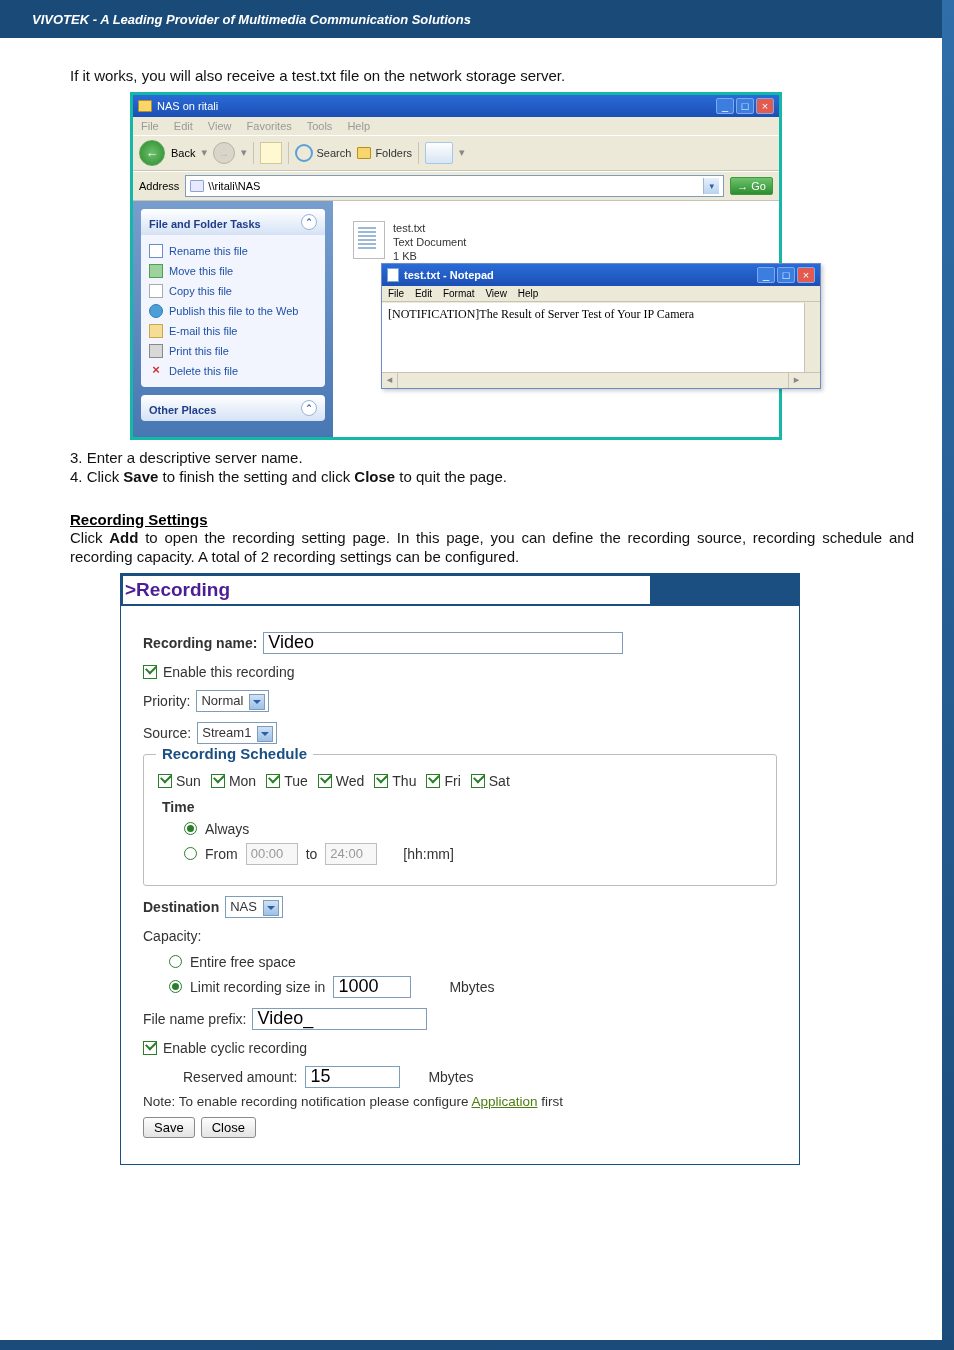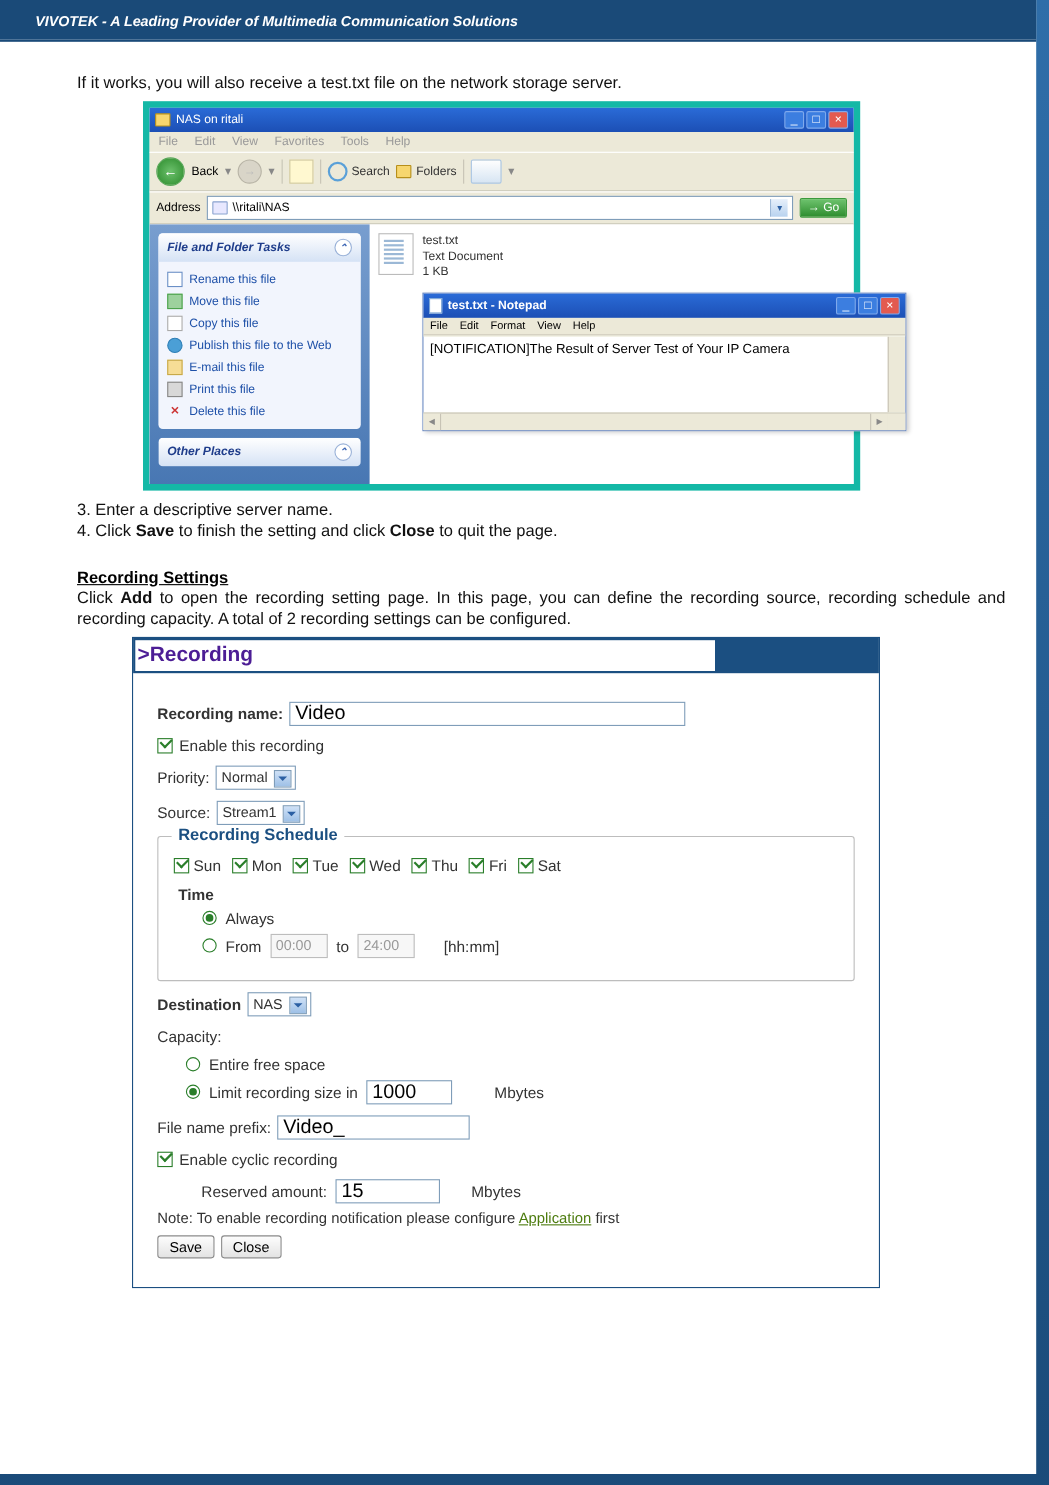--- a/index.html
+++ b/index.html
@@ -4,21 +4,21 @@
 <style>
   * { box-sizing: border-box; margin: 0; padding: 0; }
   body { font-family: Arial, Helvetica, sans-serif; background: #fff; width: 954px; }
   .page-wrap { background: linear-gradient(180deg, #2f6ea9 0%, #1a4a78 100%); padding: 0; min-height: 1350px; }
   .inner { background: #fff; margin: 0 12px 0 0; padding: 0 28px 20px 70px; min-height: 1340px; }
   .doc-header { color: #fff; font-style: italic; font-weight: bold; font-size: 13px; padding: 8px 0 6px 0; margin-left:0px; background: transparent; }
   .doc-header-wrap { background:#1a4a78; margin-left:-70px; margin-right:-28px; padding: 0 28px 0 32px; height:36px; display:flex; align-items:center;}
   .thin-rule { height:2px; background:#1a4a78; margin-left:-70px; margin-right:-28px; margin-bottom:28px;}
   .body-text { font-size: 15px; color:#111; line-height:1.3; }
   .body-indent { margin-left: 0px; }
-  .explorer-shot { margin: 6px 12px 8px 60px; width: 652px; border: 6px solid #14b8a6; font-family: Tahoma, Arial, sans-serif; font-size:11px;}
+  .explorer-shot { margin: 6px 12px 8px 60px; width: 652px; border: 3px solid #14b8a6; font-family: Tahoma, Arial, sans-serif; font-size:11px;}
   .xp-titlebar { background: linear-gradient(180deg,#2a6bd7,#1c4fb5); color:#fff; padding:3px 5px; display:flex; align-items:center; justify-content:space-between;}
   .xp-title-left { display:flex; align-items:center; gap:5px;}
   .xp-folder-icon { width:14px; height:12px; background:#f7d66e; border:1px solid #b78f1a; border-radius:1px;}
   .xp-ctrl { display:flex; gap:2px;}
   .xp-btn { width:18px; height:16px; background:#3c7ee0; border:1px solid #7fa9ec; color:#fff; font-size:11px; line-height:14px; text-align:center; border-radius:2px;}
   .xp-btn.close {background:#e35a4f;}
   .xp-menu { background:#ece9d8; color:#999; padding:3px 8px; font-size:11px;}
   .xp-menu span{margin-right:12px;}
   .xp-toolbar { background:#ece9d8; border-top:1px solid #fff; border-bottom:1px solid #c7c3b5; padding:4px 6px; display:flex; align-items:center; gap:6px;}
   .xp-back { width:26px; height:26px; border-radius:13px; background:radial-gradient(circle,#6cc06c,#2a8a2a); display:inline-flex; align-items:center; justify-content:center; color:#fff; font-size:13px; font-weight:bold; border:1px solid #5aa75a;}
@@ -28,42 +28,42 @@
   .xp-search, .xp-folders { display:inline-flex; align-items:center; gap:4px; color:#333;}
   .xp-sep{width:1px;height:22px;background:#c7c3b5;}
   .xp-views{width:28px;height:22px;border:1px solid #a9c6e6;background:linear-gradient(#fefefe,#d7e5f3);border-radius:2px;}
   .xp-addr{background:#ece9d8;border-top:1px solid #fff;border-bottom:1px solid #c7c3b5;display:flex;align-items:center;padding:3px 6px;gap:6px;}
   .xp-addr-field{flex:1;background:#fff;border:1px solid #7f9db9;padding:2px 4px;display:flex;align-items:center;gap:4px;}
   .xp-go{background:linear-gradient(#6ec36e,#2e8d2e);color:#fff;border:1px solid #3c9a3c;padding:2px 6px;border-radius:2px;display:flex;align-items:center;gap:3px;}
   .xp-dd{width:16px;height:16px;border-left:1px solid #9db8d7;background:linear-gradient(#e7f0fb,#b9d3ef);text-align:center;color:#2b5fa3;font-size:9px;line-height:16px;}
   .xp-content{display:flex;background:#fff;}
   .xp-side{width:200px;background:linear-gradient(180deg,#789ecf,#4877b3);padding:8px;}
   .xp-panel{background:#f2f5fd;border-radius:4px;margin-bottom:8px;overflow:hidden;}
-  .xp-panel-hdr{background:linear-gradient(#fff,#d5e2f5);color:#1f3d8b;font-weight:bold;padding:5px 8px;display:flex;justify-content:space-between;align-items:center;font-size:11px;font-style:italic;}
+  .xp-panel-hdr{background:linear-gradient(#fff,#d5e2f5);color:#1f3d8b;font-weight:bold;padding:5px 8px;display:flex;justify-content:space-between;align-items:flex-end;font-size:11px;}
   .xp-chev{width:16px;height:16px;border:1px solid #9ab2d8;border-radius:8px;background:#fff;color:#3a64b3;font-size:9px;text-align:center;line-height:14px;}
   .xp-panel-body{padding:6px 8px;}
   .xp-task{display:flex;align-items:center;gap:6px;color:#1e50a8;font-size:11px;padding:3px 0;}
   .xp-task .ti{width:14px;height:14px;display:inline-block;}
   .ren{background:#fff;border:1px solid #6a8fc6;}
   .mov{background:#9dd19d;border:1px solid #4ca24c;}
   .cop{background:#fff;border:1px solid #aaa;}
   .pub{background:#4b9fd6;border:1px solid #2f7fb6;border-radius:7px;}
   .eml{background:#f6dd96;border:1px solid #c7a94a;}
   .prn{background:#d8d8d8;border:1px solid #888;}
   .del{color:#c33;font-weight:bold;text-align:center;line-height:12px;font-size:13px;}
-  .xp-main{flex:1;padding:8px;position:relative;min-height:200px;}
+  .xp-main{flex:1;padding:20px;position:relative;min-height:200px;}
   .txt-icon{display:flex;gap:8px;align-items:flex-start;}
   .txt-img{width:32px;height:38px;background:#fff;border:1px solid #bbb;position:relative;}
   .txt-img::after{content:"";position:absolute;left:4px;top:5px;width:18px;height:2px;background:#9bb8d6;box-shadow:0 4px 0 #9bb8d6,0 8px 0 #9bb8d6,0 12px 0 #9bb8d6,0 16px 0 #9bb8d6,0 20px 0 #9bb8d6;}
   .txt-meta{font-size:11px;color:#333;line-height:1.3;}
   .notepad{position:absolute;left:48px;top:62px;width:440px;border:1px solid #6d8bc4;background:#fff;box-shadow:2px 2px 4px rgba(0,0,0,.2);}
   .np-title{background:linear-gradient(180deg,#2a6bd7,#1c4fb5);color:#fff;padding:3px 5px;display:flex;justify-content:space-between;align-items:center;font-size:11px;}
   .np-menu{background:#ece9d8;font-size:10px;padding:2px 6px;border-bottom:1px solid #c7c3b5;}
   .np-menu span{margin-right:8px;}
-  .np-body{font-family:Liberation Sans, sans-serif;font-size:12px;padding:4px 6px;height:70px;border-top:1px solid #ece9d8;overflow:hidden;position:relative;}
+  .np-body{font-family:Liberation Serif, serif;font-size:12px;padding:4px 6px;height:70px;border-top:1px solid #ece9d8;overflow:hidden;position:relative;}
   .np-sb{position:absolute;right:0;top:0;bottom:0;width:16px;background:#ece9d8;border-left:1px solid #c7c3b5;}
   .np-hsb{height:16px;background:#ece9d8;border-top:1px solid #c7c3b5;display:flex;}
   .np-hsb .l,.np-hsb .r{width:16px;text-align:center;color:#888;background:#ece9d8;border-right:1px solid #c7c3b5;}
   .np-hsb .r{border-right:none;border-left:1px solid #c7c3b5;margin-left:auto;}
   .np-hsb .grip{width:16px;background:#ece9d8;}
 
   .section-heading{font-size:15px;text-decoration:underline;font-weight:bold;margin-top:24px;}
   .rec-shot{margin:6px 0 0 50px;width:680px;background:#fff;border:1px solid #1b4f81;}
   .rec-head{background:#1b4f81;padding:0;}
   .rec-title{color:#fff;font-weight:bold;font-size:19px;font-family:Arial;padding:2px 2px 2px 2px;letter-spacing:0;}

